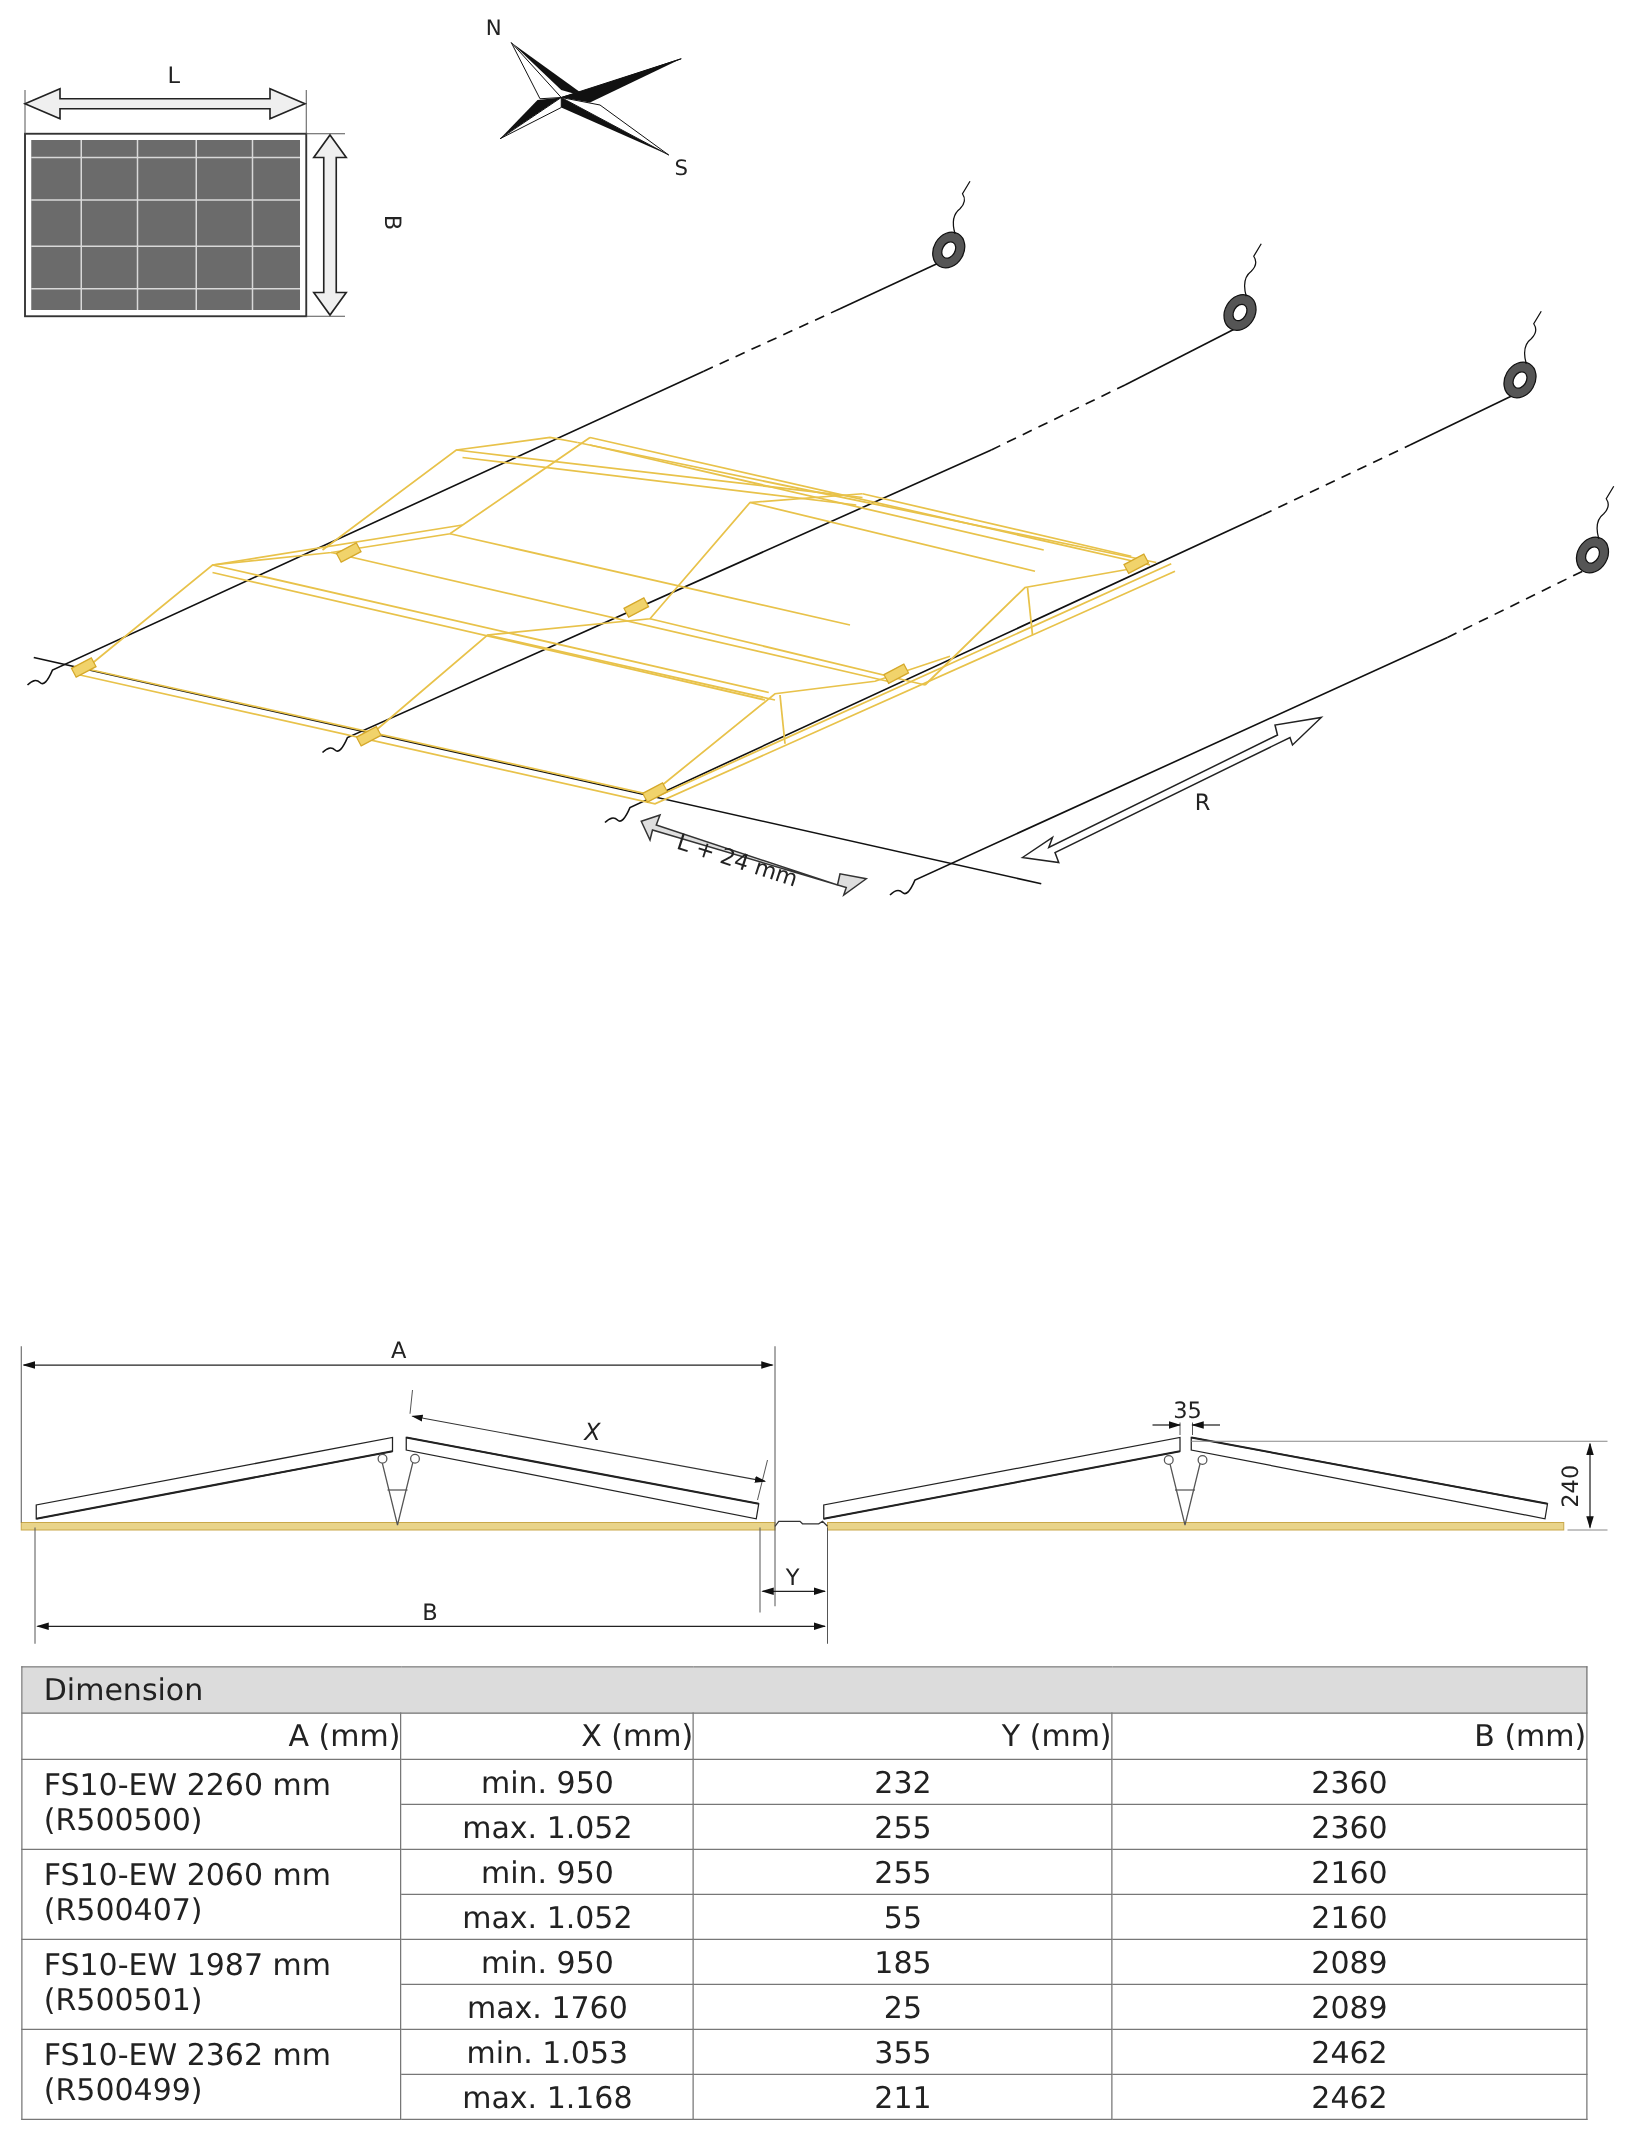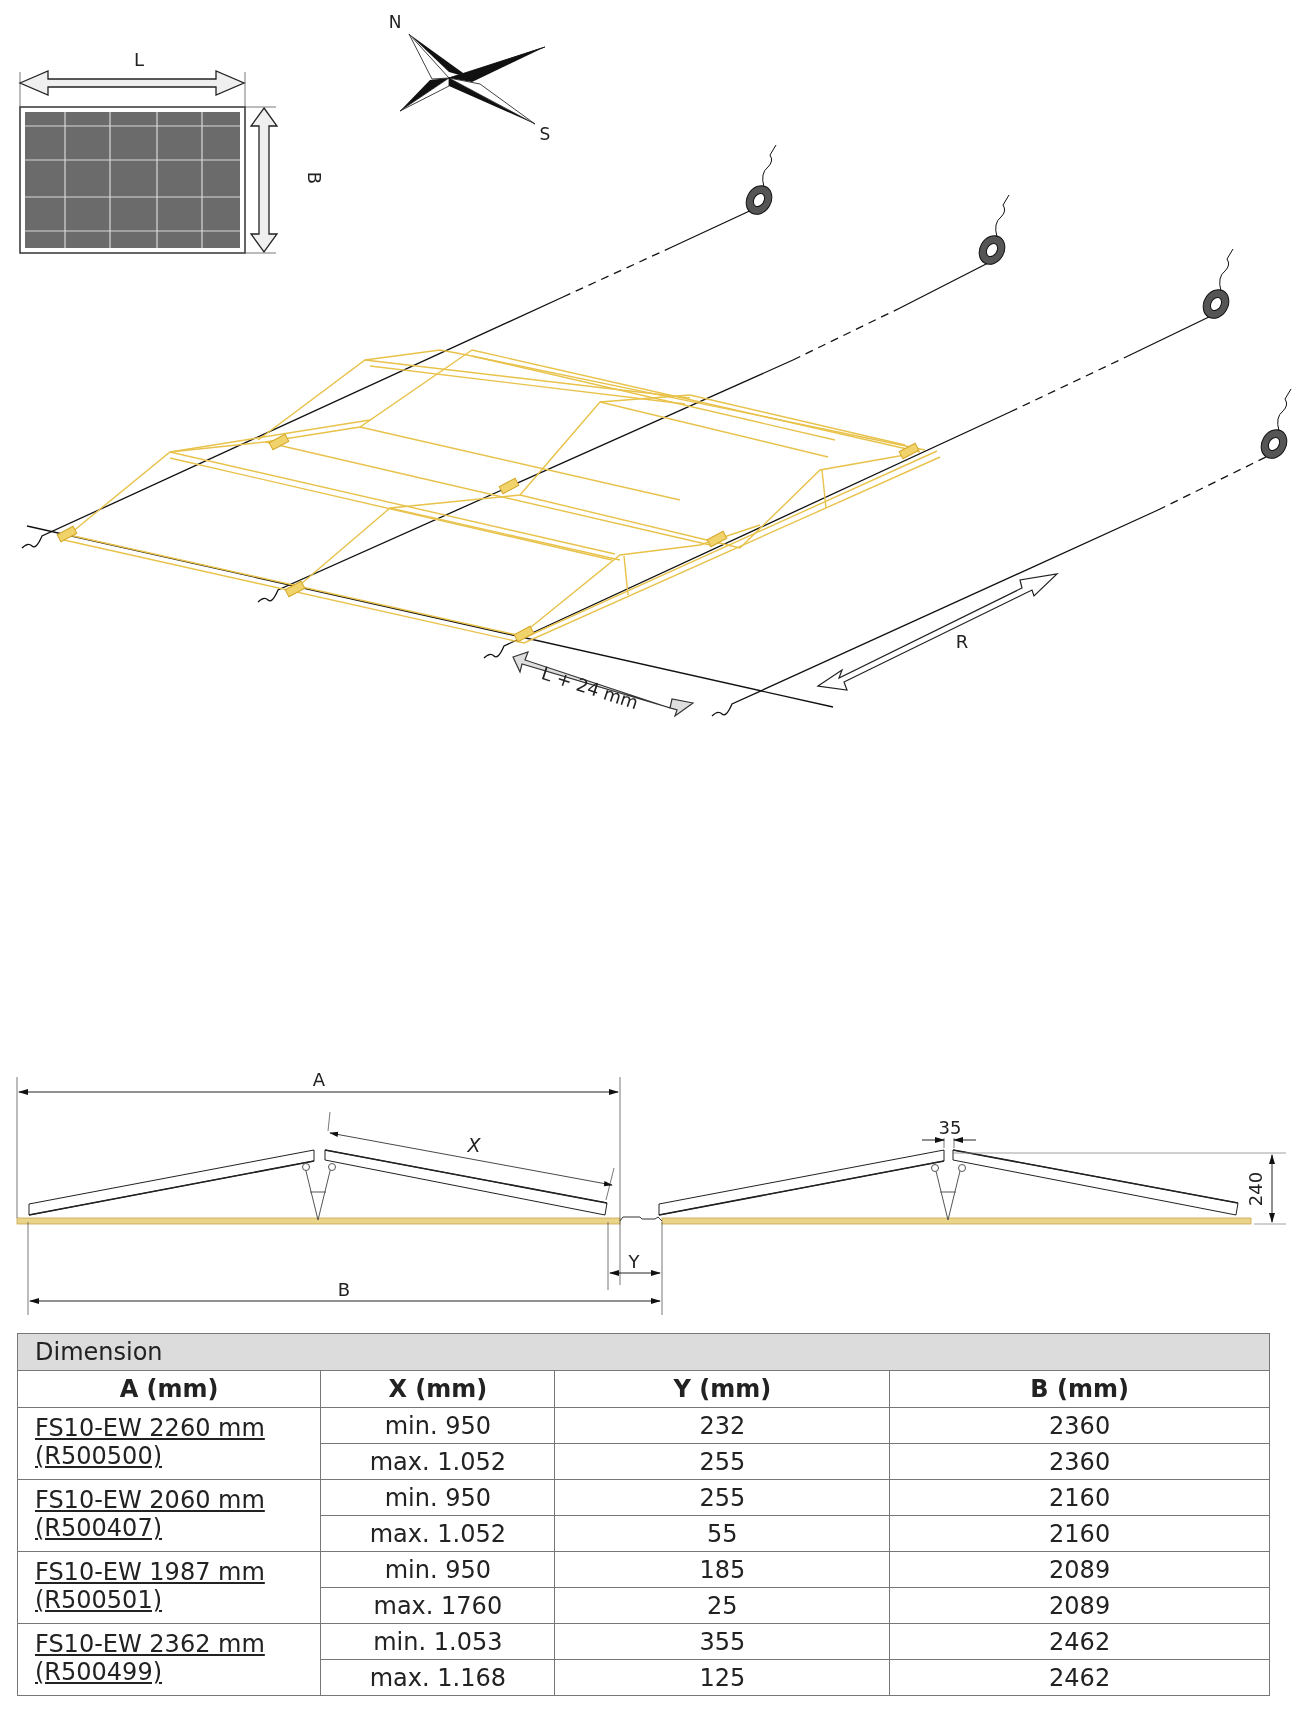--- a/index.html
+++ b/index.html
@@ -2,23 +2,23 @@
 <html><head>
 <meta charset="utf-8">
 <style>
   html,body{margin:0;padding:0;background:#ffffff;}
   body{width:1304px;height:1712px;position:relative;overflow:hidden;font-family:"DejaVu Sans",sans-serif;color:#222;}
   svg{position:absolute;left:0;top:0;}
   .lbl{font-family:"DejaVu Sans",sans-serif;fill:#222;}
   table.dim{position:absolute;left:17px;top:1333px;width:1253px;border-collapse:collapse;font-family:"DejaVu Sans",sans-serif;font-size:24px;color:#222;}
   table.dim td, table.dim th{border:1.5px solid #777;height:35px;padding:0;font-weight:normal;}
   table.dim th.band{background:#dcdcdc;text-align:left;padding-left:17px;height:36px;}
-  table.dim .hdr th{text-align:center;height:36px;font-weight:bold;}
+  table.dim .hdr th{text-align:right;height:36px;}
   table.dim td{text-align:center;}
-  table.dim td.model{text-align:left;padding-left:17px;vertical-align:top;padding-top:6px;text-decoration:underline;}
+  table.dim td.model{text-align:left;padding-left:17px;vertical-align:top;padding-top:6px;}
   .c1{width:306px}.c2{width:237px}.c3{width:340px}.c4{width:386px}
 </style>
 </head>
 <body>
 
 <svg width="1304" height="1330" viewBox="0 0 1304 1330">
   <defs>
     <marker id="arr" markerWidth="10" markerHeight="8" refX="9" refY="4" orient="auto">
         <path d="M0,1 L10,4 L0,7 Z" fill="#111"></path>
       </marker>
@@ -258,17 +258,17 @@
       <td>2089</td>
     </tr>
     <tr>
       <td class="model" rowspan="2">FS10-EW 2362 mm (R500499)</td>
       <td>min. 1.053</td>
       <td>355</td>
       <td>2462</td>
     </tr>
     <tr>
       <td>max. 1.168</td>
-      <td>125</td>
+      <td>211</td>
       <td>2462</td>
     </tr>
   </tbody>
 </table>
 
 </body></html>

